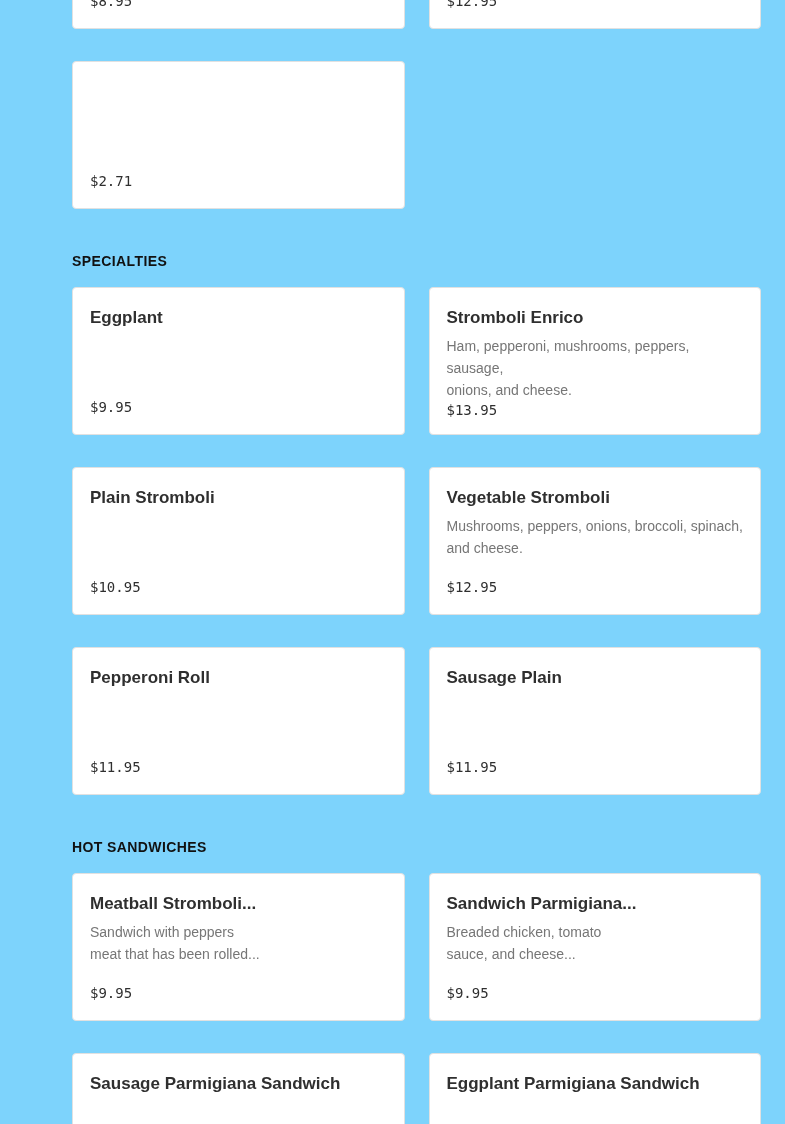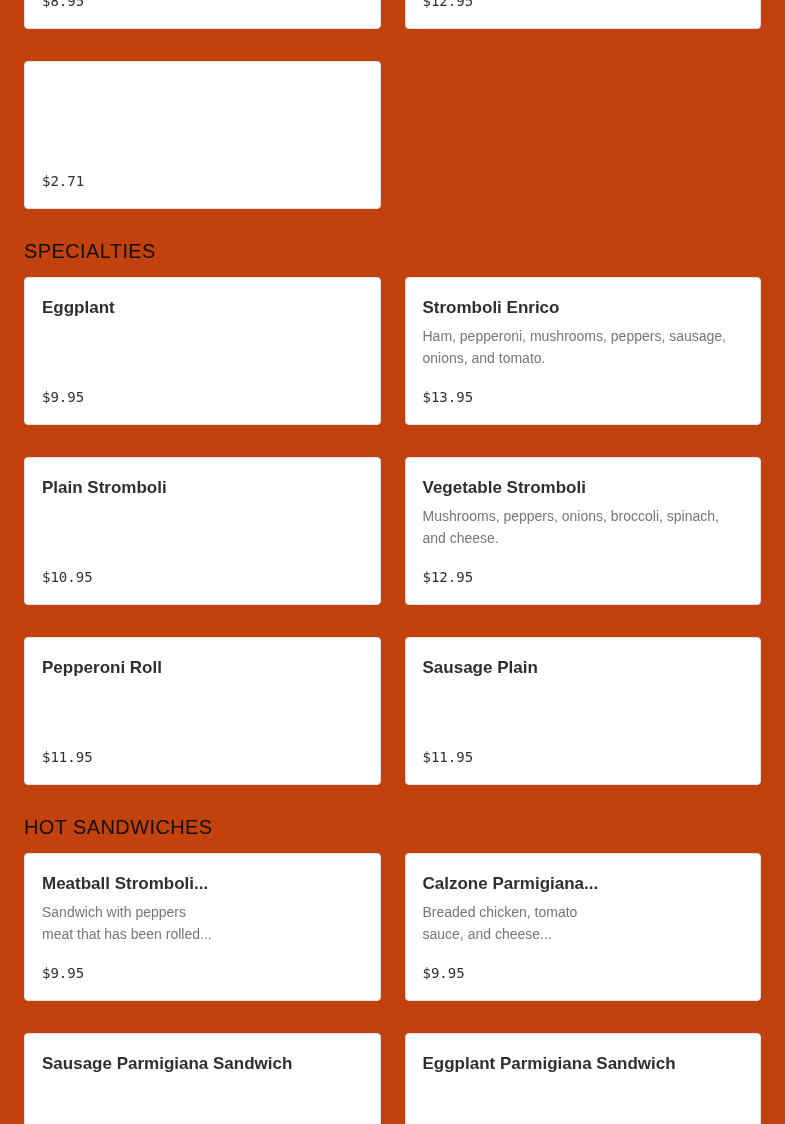--- a/index.html
+++ b/index.html
@@ -6,40 +6,41 @@
   html, body { margin: 0; padding: 0; }
   body {
     font-family: "Liberation Sans", sans-serif;
     background: #ffffff;
   }
   .page {
     width: 785px;
     height: 1124px;
     overflow: hidden;
     position: relative;
-    background: #c2410c;
+    background: #7dd3fc;
+    padding-left: 48px;
   }
   .menu {
     padding: 0 24px;
     margin-top: -119px; 
   }
   .grid {
     display: grid;
     grid-template-columns: 1fr 1fr;
     column-gap: 24px;
     row-gap: 32px;
   }
   .menu-section { margin: 0; }
   .section-heading {
-    font-size: 20px;
+    font-size: 14px;
     line-height: 24px;
-    font-weight: 400;
+    font-weight: 700;
     color: var(--heading, #111111);
     letter-spacing: 0.4px;
-    margin: 30px 0 14px 0;
+    margin: 40px 0 14px 0;
   }
   .card {
     border: 1px solid var(--card-border, #e1e1e1);
     border-radius: 4px;
     height: 148px;
     padding: 19px 17px 18px 17px;
     display: flex;
     flex-direction: column;
     background: #ffffff;
     cursor: pointer;
@@ -99,21 +100,21 @@
     <div class="grid">
   <article class="card">
     <h3 class="card-title">Eggplant</h3>
 
     <div class="card-price">$9.95</div>
   </article>
 
   <article class="card">
     <h3 class="card-title">Stromboli Enrico</h3>
     <p class="card-desc">Ham, pepperoni, mushrooms, peppers, sausage,
-onions, and tomato.</p>
+onions, and cheese.</p>
     <div class="card-price">$13.95</div>
   </article>
 
   <article class="card">
     <h3 class="card-title">Plain Stromboli</h3>
 
     <div class="card-price">$10.95</div>
   </article>
 
   <article class="card">
@@ -141,21 +142,21 @@
     <h2 class="section-heading">HOT SANDWICHES</h2>
     <div class="grid">
   <article class="card">
     <h3 class="card-title">Meatball Stromboli...</h3>
     <p class="card-desc">Sandwich with peppers
 meat that has been rolled...</p>
     <div class="card-price">$9.95</div>
   </article>
 
   <article class="card">
-    <h3 class="card-title">Calzone Parmigiana...</h3>
+    <h3 class="card-title">Sandwich Parmigiana...</h3>
     <p class="card-desc">Breaded chicken, tomato
 sauce, and cheese...</p>
     <div class="card-price">$9.95</div>
   </article>
 
   <article class="card">
     <h3 class="card-title">Sausage Parmigiana Sandwich</h3>
 
     <div class="card-price"></div>
   </article>

